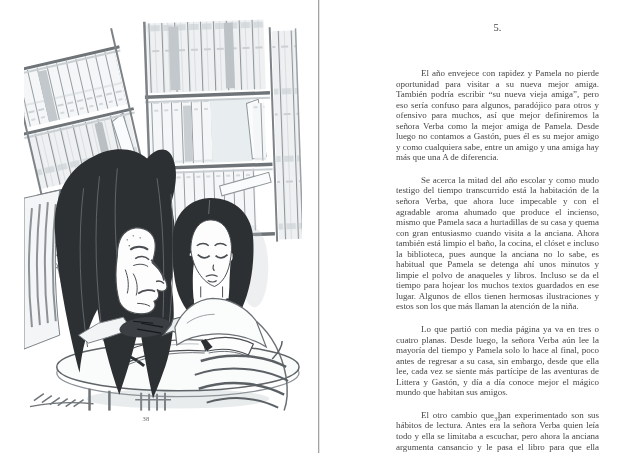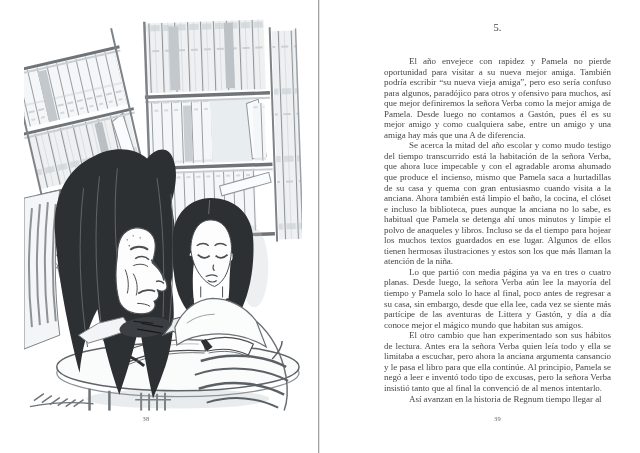--- a/index.html
+++ b/index.html
@@ -18,21 +18,21 @@
   .illustration{position:absolute;left:24px;top:18px;width:278px;height:394px;}
   .illustration svg{display:block;width:100%;height:100%;}
   .pageno{position:absolute;top:415px;font-size:6.5px;color:#6a6a6a;text-align:center;letter-spacing:.3px;}
   .pageno-left{left:2px;width:288px;}
   .pageno-right{left:63px;width:227px;}
   .chapter{position:absolute;left:63px;top:22px;width:227px;text-align:center;
     font-size:10.5px;color:#3e3e3e;}
   .bodytext{position:absolute;left:63px;top:56px;width:227px;
     font-size:9px;line-height:10.55px;color:#474747;text-align:justify;
     letter-spacing:-0.05px;}
-  .bodytext p{margin:0;text-indent:25px;}
+  .bodytext p{margin:12px;text-indent:25px;}
 </style>
 </head>
 <body>
 
 <div class="spread">
 
   <div class="page page-left">
     <figure class="illustration" style="margin:0">
       <svg viewBox="0 0 280 394" xmlns="http://www.w3.org/2000/svg">
         <defs>

